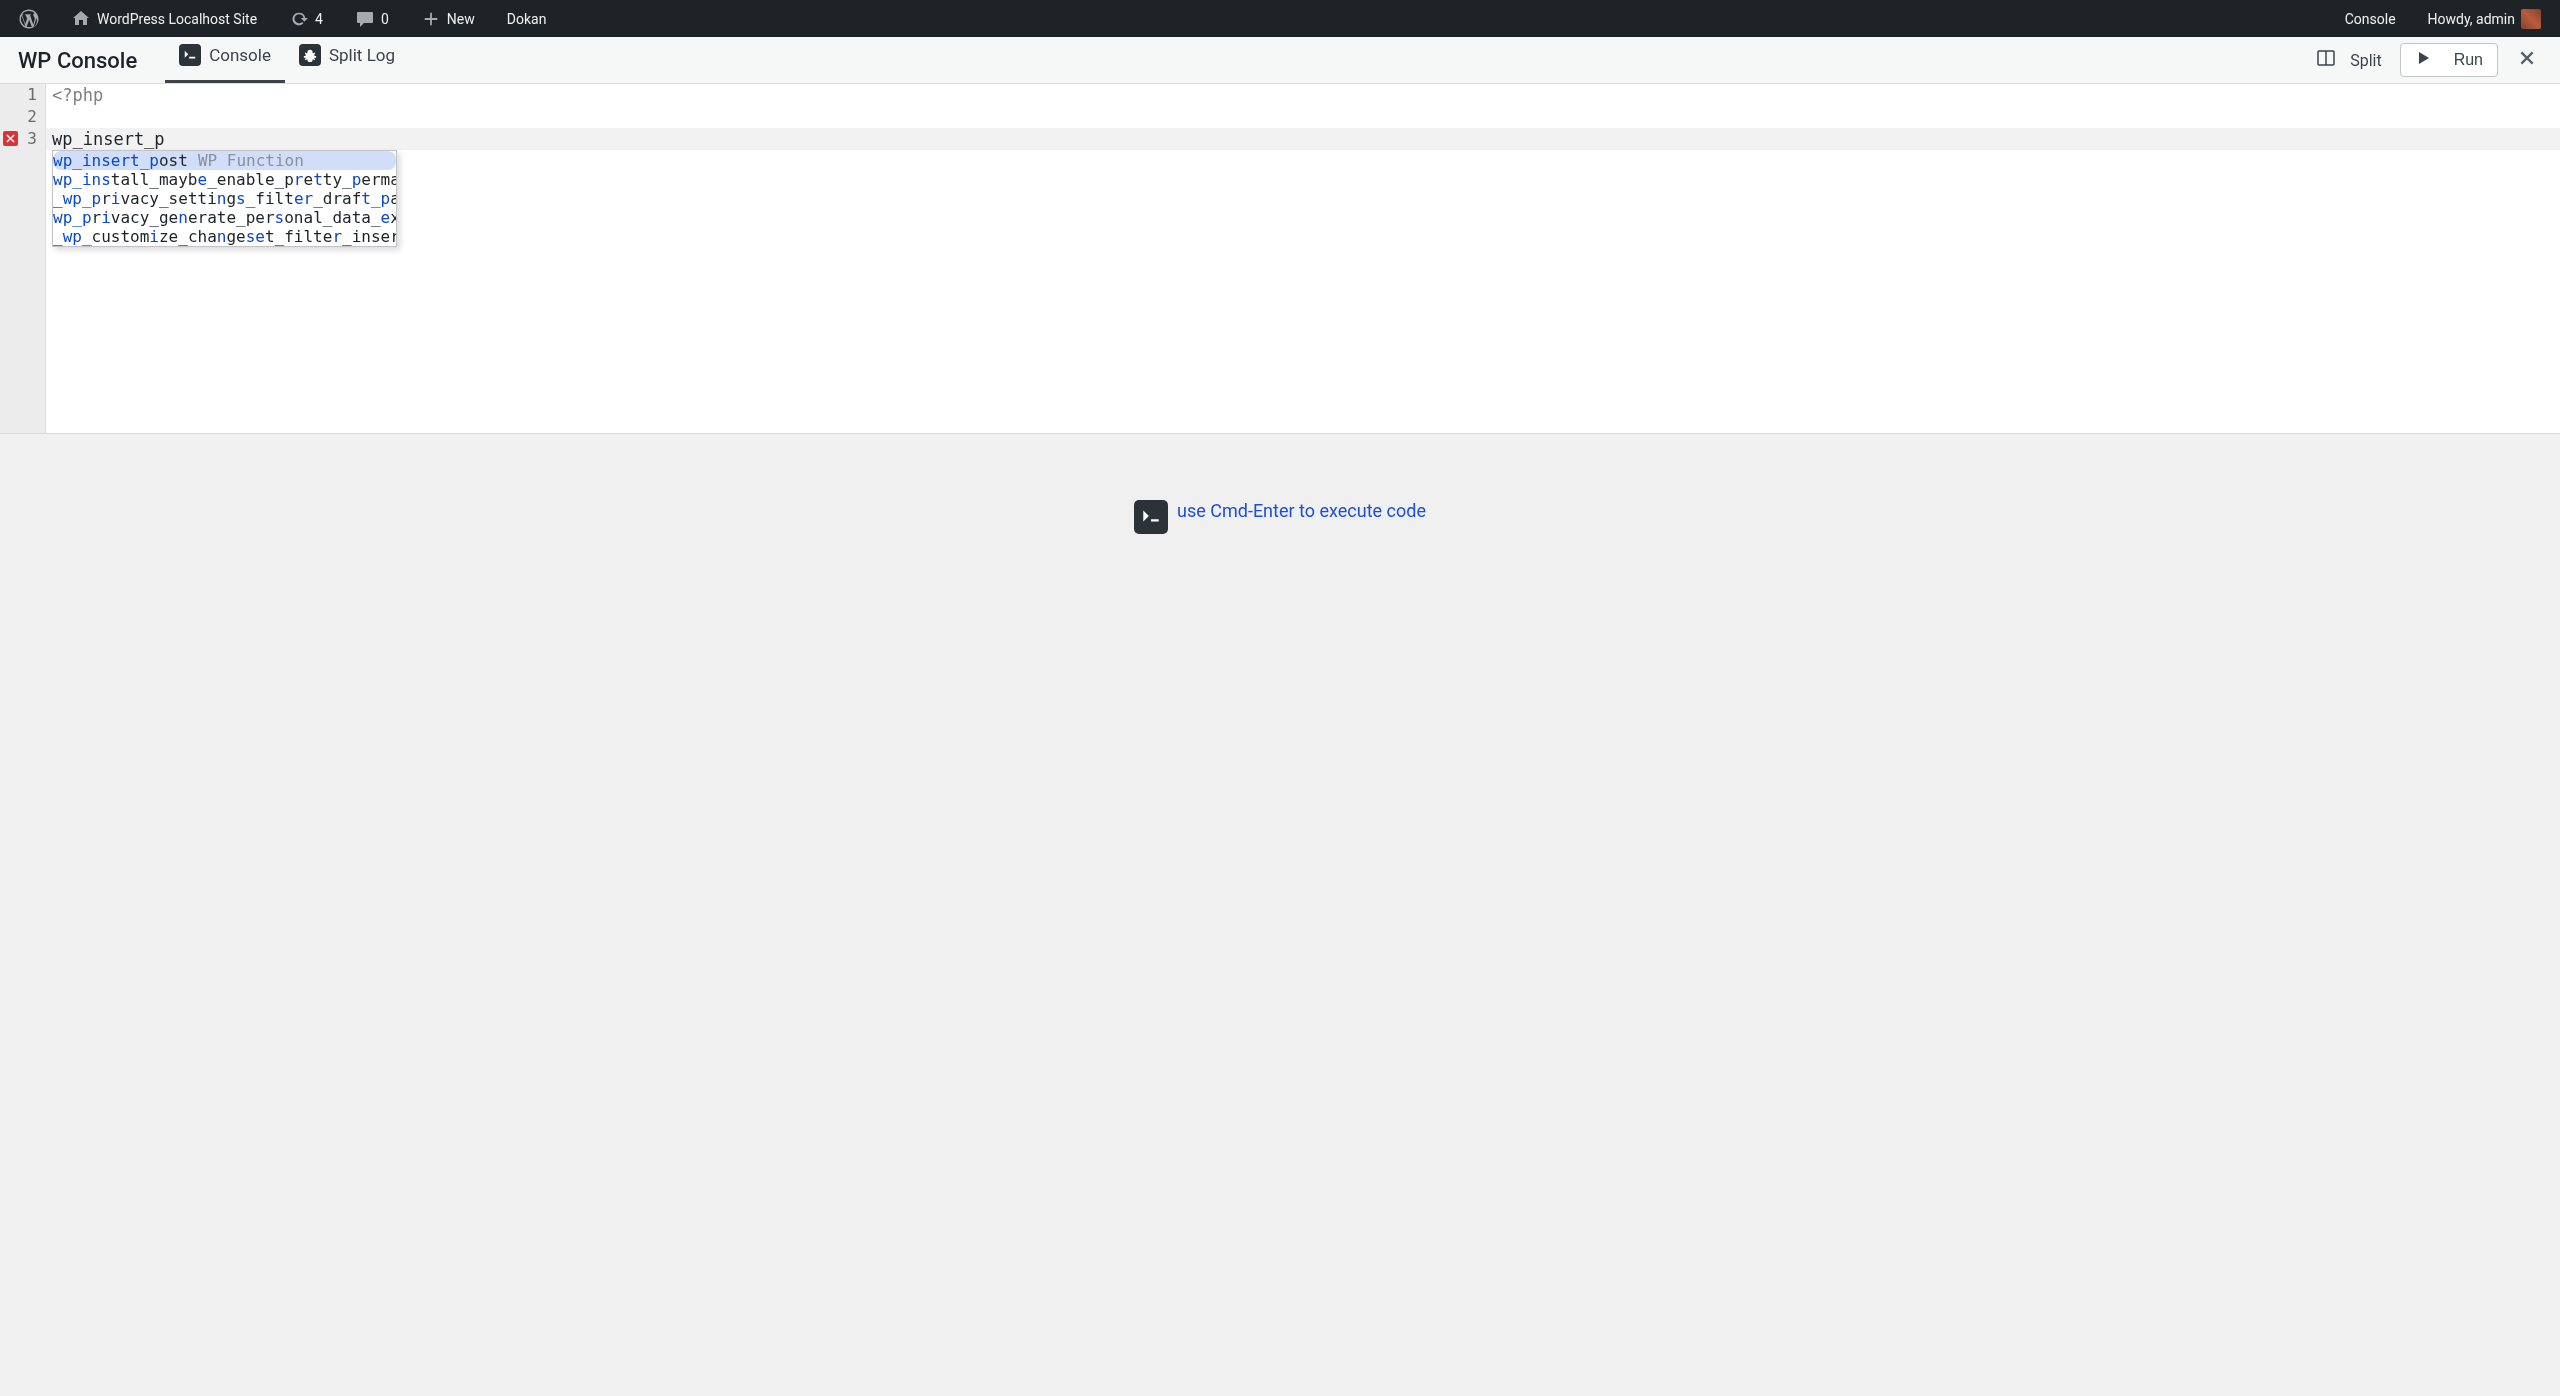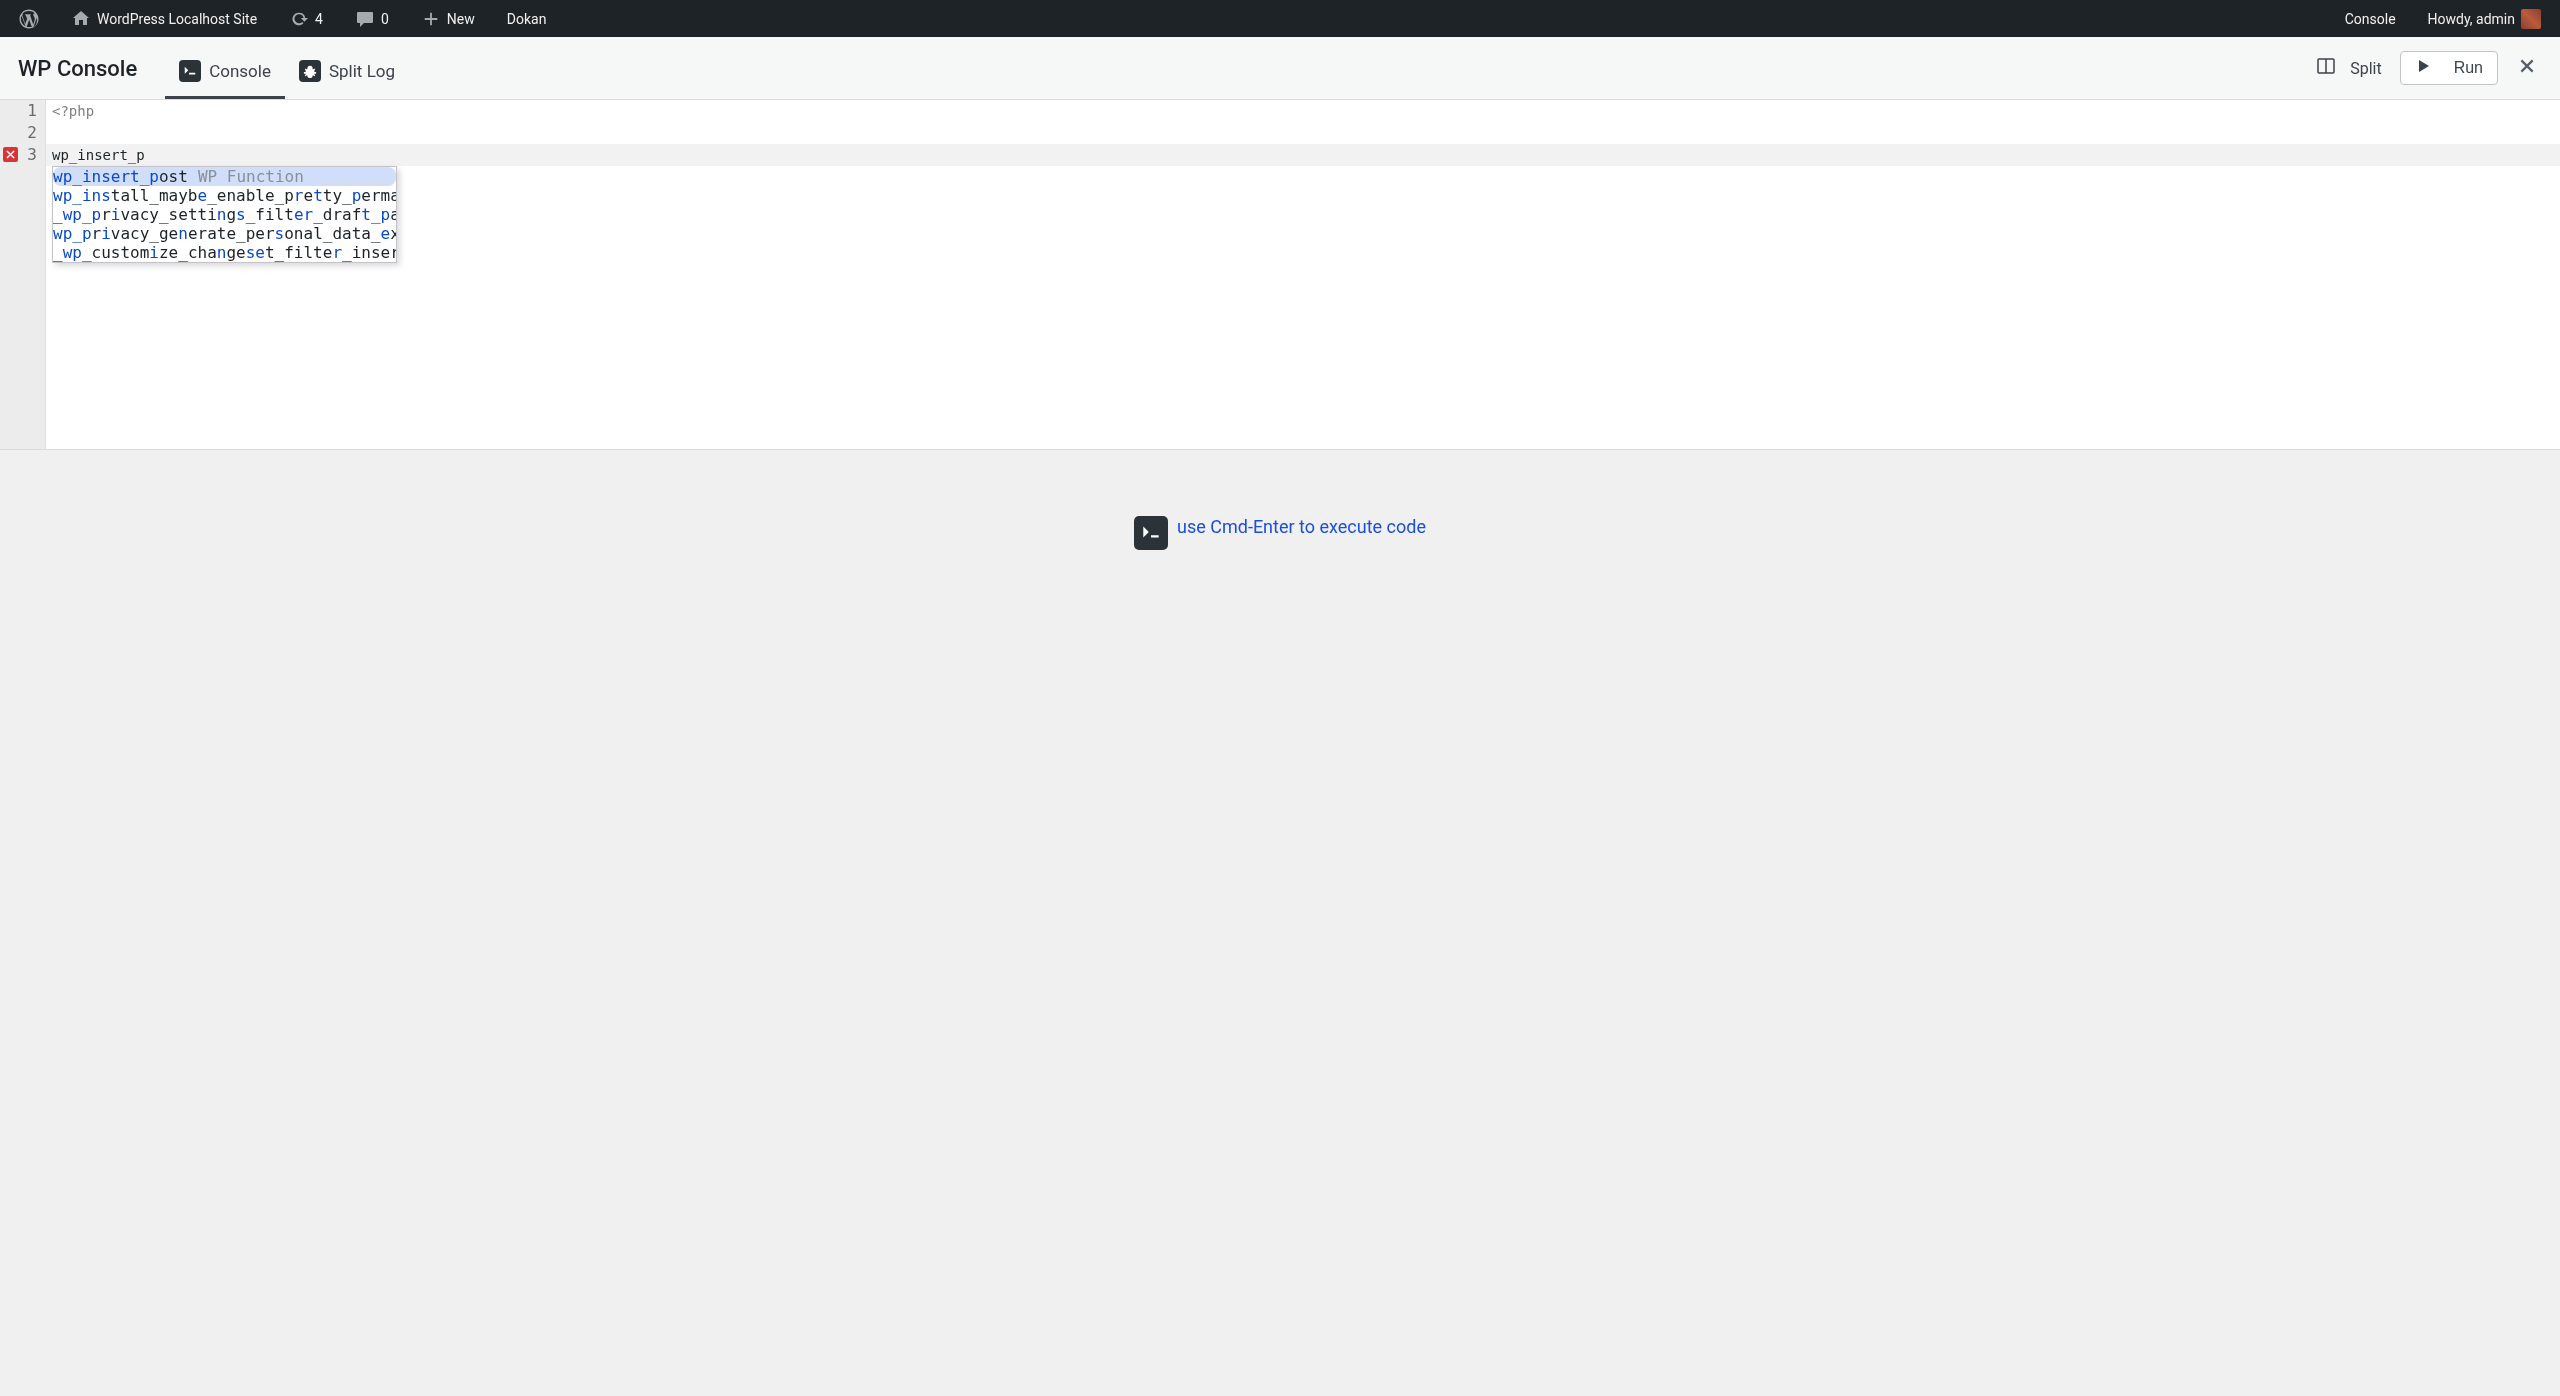--- a/index.html
+++ b/index.html
@@ -7,40 +7,40 @@
 
 
 .adminbar { height: 37px; background: #1d2327; color: #c3c4c7; display: flex; align-items: center; justify-content: space-between; font-size: 14px; padding: 0 10px; }
 .adminbar-left, .adminbar-right { display: flex; align-items: center; gap: 14px; }
 .adminbar-item { display: flex; align-items: center; gap: 6px; padding: 0 9px; height: 37px; cursor: pointer; color: #f0f0f1; }
 .adminbar-icon { width: 20px; height: 20px; display: inline-flex; align-items: center; justify-content: center; }
 .adminbar-icon svg { fill: #a7aaad; }
 .avatar { width: 20px; height: 20px; background: #8c3e2e; border-radius: 2px; background-image: linear-gradient(45deg,#8c3e2e,#b85c3c,#8c3e2e); }
 
 
-.console-bar { height: 63px; background: #f6f7f7; border-bottom: 1px solid #dcdcde; display: flex; align-items: center; justify-content: space-between; padding: 0 18px 0 0; }
+.console-bar { height: 47px; background: #f6f7f7; border-bottom: 1px solid #dcdcde; display: flex; align-items: center; justify-content: space-between; padding: 0 18px 0 0; }
 .console-left { display: flex; align-items: flex-end; height: 100%; }
 .console-title { font-size: 22px; font-weight: 500; color: #1d2327; padding: 0 28px 0 18px; align-self: center; }
 .tabs { display: flex; height: 100%; align-items: flex-end; }
 .tab { display: flex; align-items: center; gap: 8px; padding: 14px 14px 14px 14px; font-size: 17px; color: #3c434a; cursor: pointer; border-bottom: 3px solid transparent; }
 .tab.active { border-bottom-color: #3c434a; }
 .tab-icon { width: 22px; height: 22px; background: #2c3338; border-radius: 4px; display: inline-flex; align-items: center; justify-content: center; }
 .tab-icon svg { fill: #fff; }
 .console-right { display: flex; align-items: center; gap: 14px; }
 .split-btn { display: flex; align-items: center; gap: 14px; font-size: 16px; color: #3c434a; cursor: pointer; padding: 4px 4px; }
 .run-btn { display: flex; align-items: center; gap: 23px; font-size: 16px; color: #3c434a; cursor: pointer; border: 1px solid #c3c4c7; border-radius: 4px; background: #fff; padding: 6px 14px; }
 .close-btn { cursor: pointer; color: #555d66; padding: 6px; }
 
 
 .editor-wrap { position: relative; background: #fff; height: 350px; border-bottom: 1px solid #dcdcde; }
 .gutter { position: absolute; left: 0; top: 0; width: 46px; height: 100%; background: #ececec; border-right: 1px solid #e0e0e0; font-family: "Menlo","Monaco","Consolas",monospace; font-size: 16px; color: #6b6b6b; text-align: right; }
 .gutter-line { height: 22px; line-height: 22px; padding-right: 8px; position: relative; }
 .gutter-err { position: absolute; left: 3px; top: 3px; width: 15px; height: 15px; background: #d63638; border-radius: 2px; display: flex; align-items: center; justify-content: center; }
 .gutter-err svg { fill: #fff; }
-.code-area { position: absolute; left: 46px; right: 0; top: 0; bottom: 0; font-family: "Menlo","Monaco","Consolas",monospace; font-size: 14px; color: #1d2327; }
+.code-area { position: absolute; left: 46px; right: 0; top: 0; bottom: 0; font-family: "Menlo","Monaco","Consolas",monospace; font-size: 17px; color: #1d2327; }
 .code-line { height: 22px; line-height: 22px; padding-left: 6px; white-space: pre; }
 .code-line.active { background: #f2f2f2; }
 .tok-meta { color: #808080; }
 
 
 .ac-popup { position: absolute; left: 52px; top: 66px; background: #fff; border: 1px solid #c3c4c7; box-shadow: 3px 3px 6px rgba(0,0,0,0.15); font-family: "Menlo","Monaco","Consolas",monospace; font-size: 16px; min-width: 345px; max-width: 345px; overflow: hidden; }
 .ac-row { height: 19px; line-height: 19px; padding: 0 6px 0 0; white-space: nowrap; overflow: hidden; }
 .ac-row.selected { background: #d0defa; border-radius: 8px; }
 .ac-main { color: #1d2327; }
 .ac-hl { color: #0a49c7; }

